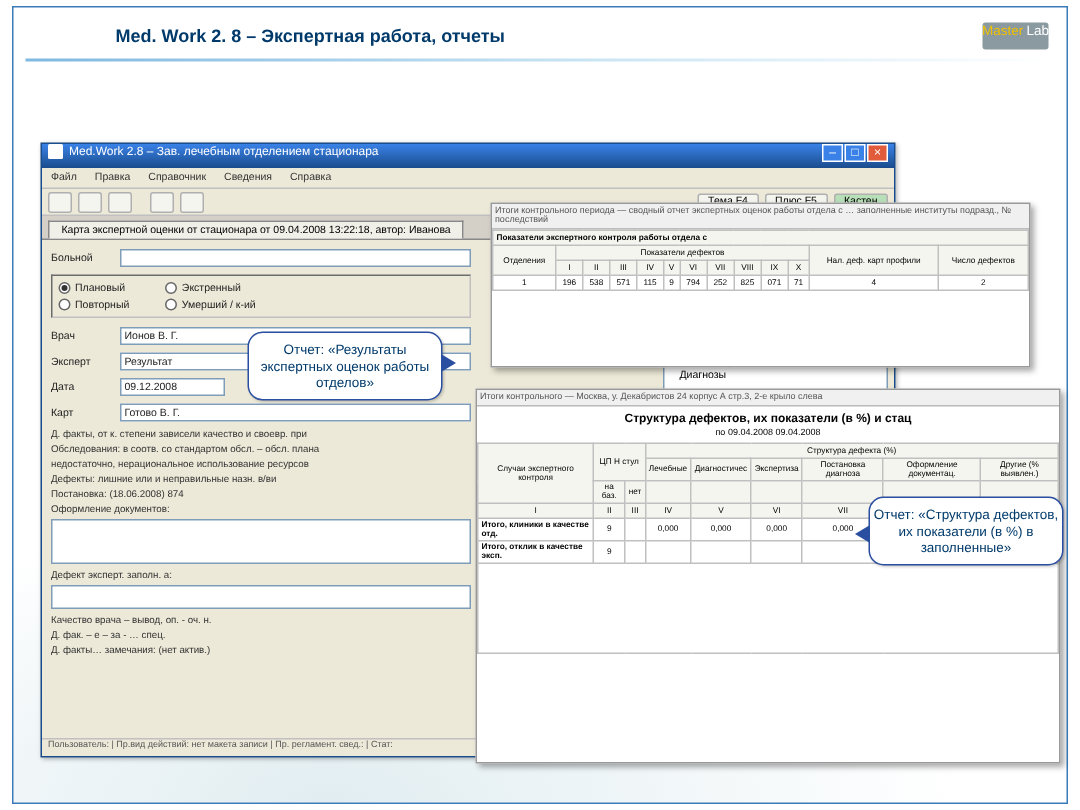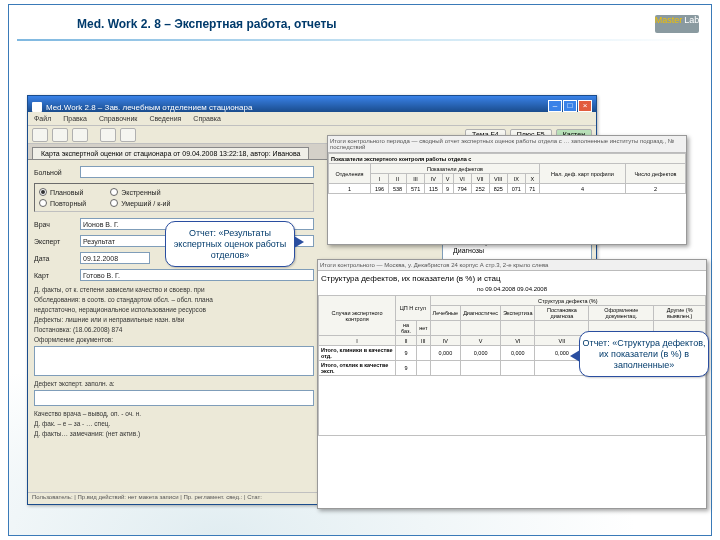--- a/index.html
+++ b/index.html
@@ -12,21 +12,21 @@
   .header-row2 { font-size: 12px; font-weight: bold; color: #003a6b; margin-left: 60px; margin-bottom: 8px; }
   .header-rule { height: 2px; background: linear-gradient(90deg, #7fb8e0, #d0e8f5 60%, #fff); }
   
   .logo-badge { position: absolute; top: 10px; right: 12px; width: 44px; height: 18px; background: #8a9aa0; color: #fff; font-size: 9px; display: flex; justify-content: center; border-radius: 2px; }
   .logo-badge .accent { color: #f0c000; margin-right: 2px; }
   
   .app-stage { position: absolute; top: 90px; left: 18px; right: 18px; bottom: 12px; }
   
   
   .window { position: absolute; top: 0; left: 0; width: 570px; height: 410px; border: 1px solid #1a4c8c; background: #ece9d8; font-size: 8px; box-shadow: 1px 1px 3px rgba(0,0,0,0.3); }
-  .titlebar { height: 16px; background: linear-gradient(180deg,#3a82e8,#1a4c8c); color: #fff; display: flex; align-items: flex-end; padding: 0 4px; font-size: 8px; }
+  .titlebar { height: 16px; background: linear-gradient(180deg,#3a82e8,#1a4c8c); color: #fff; display: flex; align-items: flex-start; padding: 0 4px; font-size: 8px; }
   .titlebar-icon { width: 10px; height: 10px; background: #fff; margin-right: 4px; border-radius: 1px; }
   .titlebar-txt { flex: 1; }
   .titlebar-btns { display: flex; gap: 1px; }
   .titlebar-btn { width: 14px; height: 12px; border: 1px solid #fff; display: flex; align-items: center; justify-content: center; font-size: 8px; line-height: 1; color: #fff; }
   .titlebar-btn.close { background: #e25c3c; }
   .titlebar-btn.other { background: #3a82e8; }
   
   .menubar { height: 14px; background: #ece9d8; display: flex; align-items: center; gap: 12px; padding: 0 6px; font-size: 7px; color: #333; border-bottom: 1px solid #c0c0c0; }
   
   .toolbar { height: 18px; background: #ece9d8; display: flex; align-items: center; gap: 4px; padding: 0 4px; border-bottom: 1px solid #c0c0c0; }
@@ -242,21 +242,21 @@
           <td>71</td>
           <td>4</td>
           <td>2</td>
         </tr>
       </tbody>
         </table>
     </div>
 
     <div class="report report2">
       <div class="r-head">Итоги контрольного — Москва, у. Декабристов 24 корпус А стр.3, 2-е крыло слева</div>
-      <div style="text-align:left;font-weight:normal;font-size:8px;padding:3px">Структура дефектов, их показатели (в %) и стац</div>
+      <div style="text-align:center;font-weight:bold;font-size:8px;padding:3px">Структура дефектов, их показатели (в %) и стац</div>
       <div style="text-align:center;font-size:6px;padding-bottom:3px">по 09.04.2008   09.04.2008</div>
       <table class="rtable">
         <tbody>
             <tr>
           <th rowspan="3">Случаи экспертного контроля</th>
           <th rowspan="2" colspan="2">ЦП Н стул</th>
           <th colspan="6">Структура дефекта (%)</th>
         </tr>
         <tr>
           <th>Лечебные</th>

